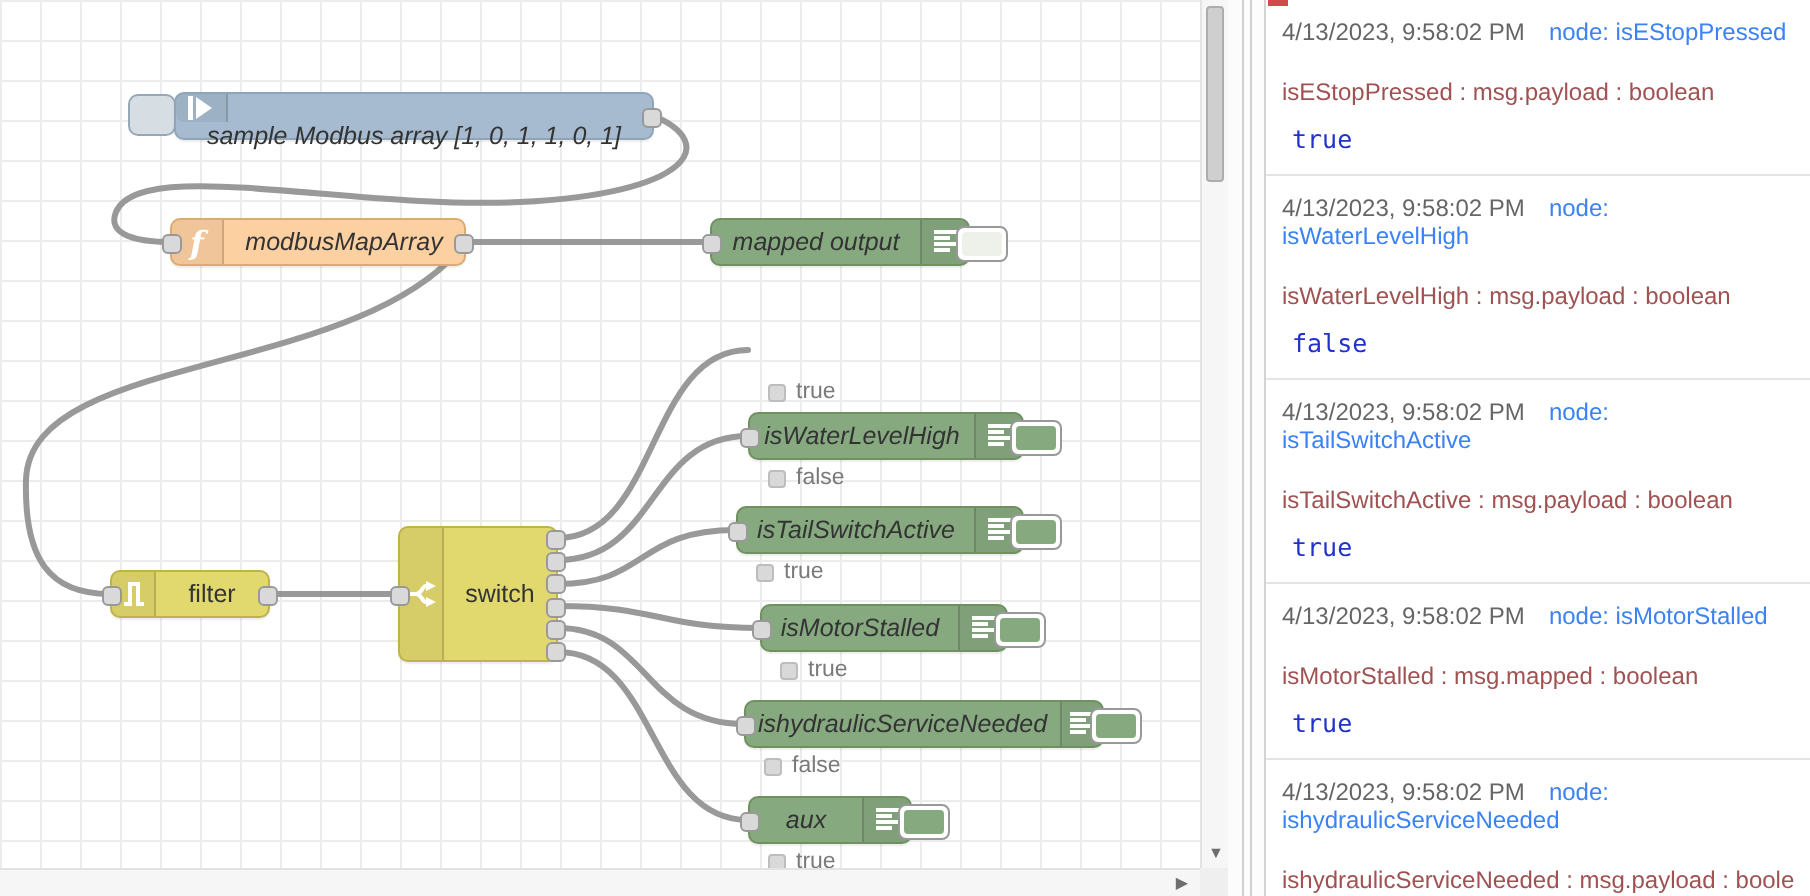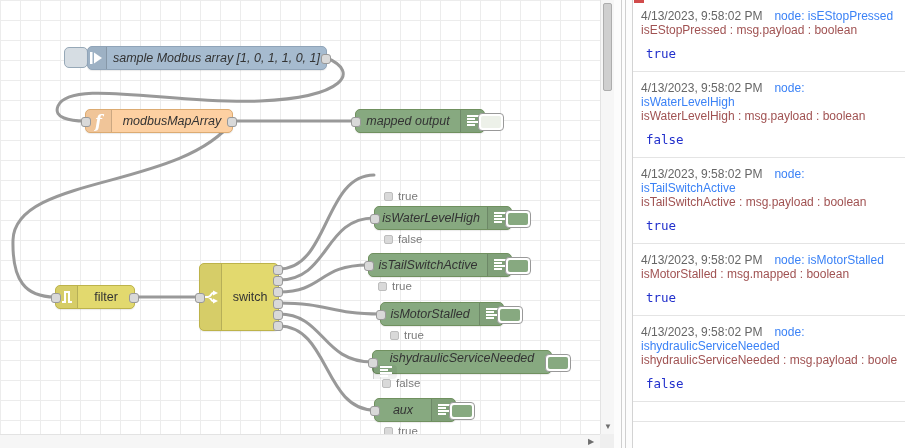--- a/index.html
+++ b/index.html
@@ -16,21 +16,21 @@
 
   .node { position:absolute; height:24px; border-radius:5px; display:flex; align-items:center;
     font-size:12.5px; color:#333; white-space:nowrap; box-shadow:0 1px 1px rgba(0,0,0,0.08); }
   .node .lbl { flex:1; text-align:center; padding:0 6px; font-style:italic; }
   .node .lbl.plain { font-style:normal;text-align:center; }
   .icon-strip { align-self:stretch; display:flex; align-items:center; justify-content:center;
     background:rgba(0,0,0,0.05); }
   .icon-left  { width:26px; border-right:1px solid rgba(0,0,0,0.15); border-radius:4px 0 0 4px; }
   .icon-right { width:24px; border-left:1px solid rgba(0,0,0,0.15); border-radius:0 4px 4px 0; }
 
-  .n-inject { background:#a6bbcf; border:1px solid #90a4b8; }
+  .n-inject { background:#a6bbcf; border:1px solid #90a4b8;flex-direction:column; }
   .n-func   { background:#fdd0a2; border:1px solid #dcab72; }
   .n-yellow { background:#e2d96e; border:1px solid #bdb34a; }
   .n-debug  { background:#87a980; border:1px solid #70905f; }
 
   .port { position:absolute; width:10px; height:10px; background:#d9d9d9; border:1px solid #999;
     border-radius:3px; }
   .p-in  { left:-5px; top:7px; }
   .p-out { right:-5px; top:7px; }
 
   .inject-btn { position:absolute; left:64px; top:47px; width:24px; height:21px; background:#d6dde3;
@@ -65,21 +65,21 @@
   #splitter { position:absolute; left:614px; top:0; width:18px; height:448px; background:#fcfcfc; }
   #splitter .grip { position:absolute; top:0; bottom:0; width:1px; background:#cfcfcf; }
 
   
   #sidebar { position:absolute; left:632px; top:0; width:273px; height:448px; background:#fff;
     border-left:1px solid #d3d3d3; overflow:hidden; }
   .marker { position:absolute; left:1px; top:0; width:10px; height:3px; background:#d14b4b; }
   .msg { padding:9px 8px 10px 8px; border-bottom:1px solid #e4e4e4; }
   .meta { font-size:12px; color:#666; }
   .meta .nodename { color:#3b82f6; margin-left:12px; }
-  .prop { font-size:12px; color:#a05252; margin-top:0; white-space:nowrap; overflow:hidden; }
+  .prop { font-size:12px; color:#a05252; margin-top:16px; white-space:nowrap; overflow:hidden; }
   .val  { font-size:12.5px; color:#2230cc; font-family:"DejaVu Sans Mono",monospace;
     margin-top:9px; padding-left:5px; }
 </style>
 </head>
 <body>
 
 <div id="stage">
 
   <div id="canvas">
     <svg id="wires">
@@ -198,21 +198,21 @@
             </g>
           </svg>
       </span>
       <span class="port p-in"></span>
     </div>
     <div class="status" style="left:390px; top:329px;">
       <span class="dot"></span>
       <span>true</span>
     </div>
 
-    <div class="node n-debug" style="left:372px; top:350px; width:180px;flex-direction:column;">
+    <div class="node n-debug" style="left:372px; top:350px; width:180px;">
       <span class="dbg-toggle">
           <span class="fill"></span>
         </span>
       <span class="lbl">ishydraulicServiceNeeded</span>
       <span class="icon-strip icon-right">
         <svg width="14" height="14" viewBox="0 0 14 14">
             <g fill="#fff">
               <rect x="1" y="1" width="12" height="2"></rect>
               <rect x="1" y="4" width="8" height="2"></rect>
               <rect x="1" y="7" width="12" height="2"></rect>

